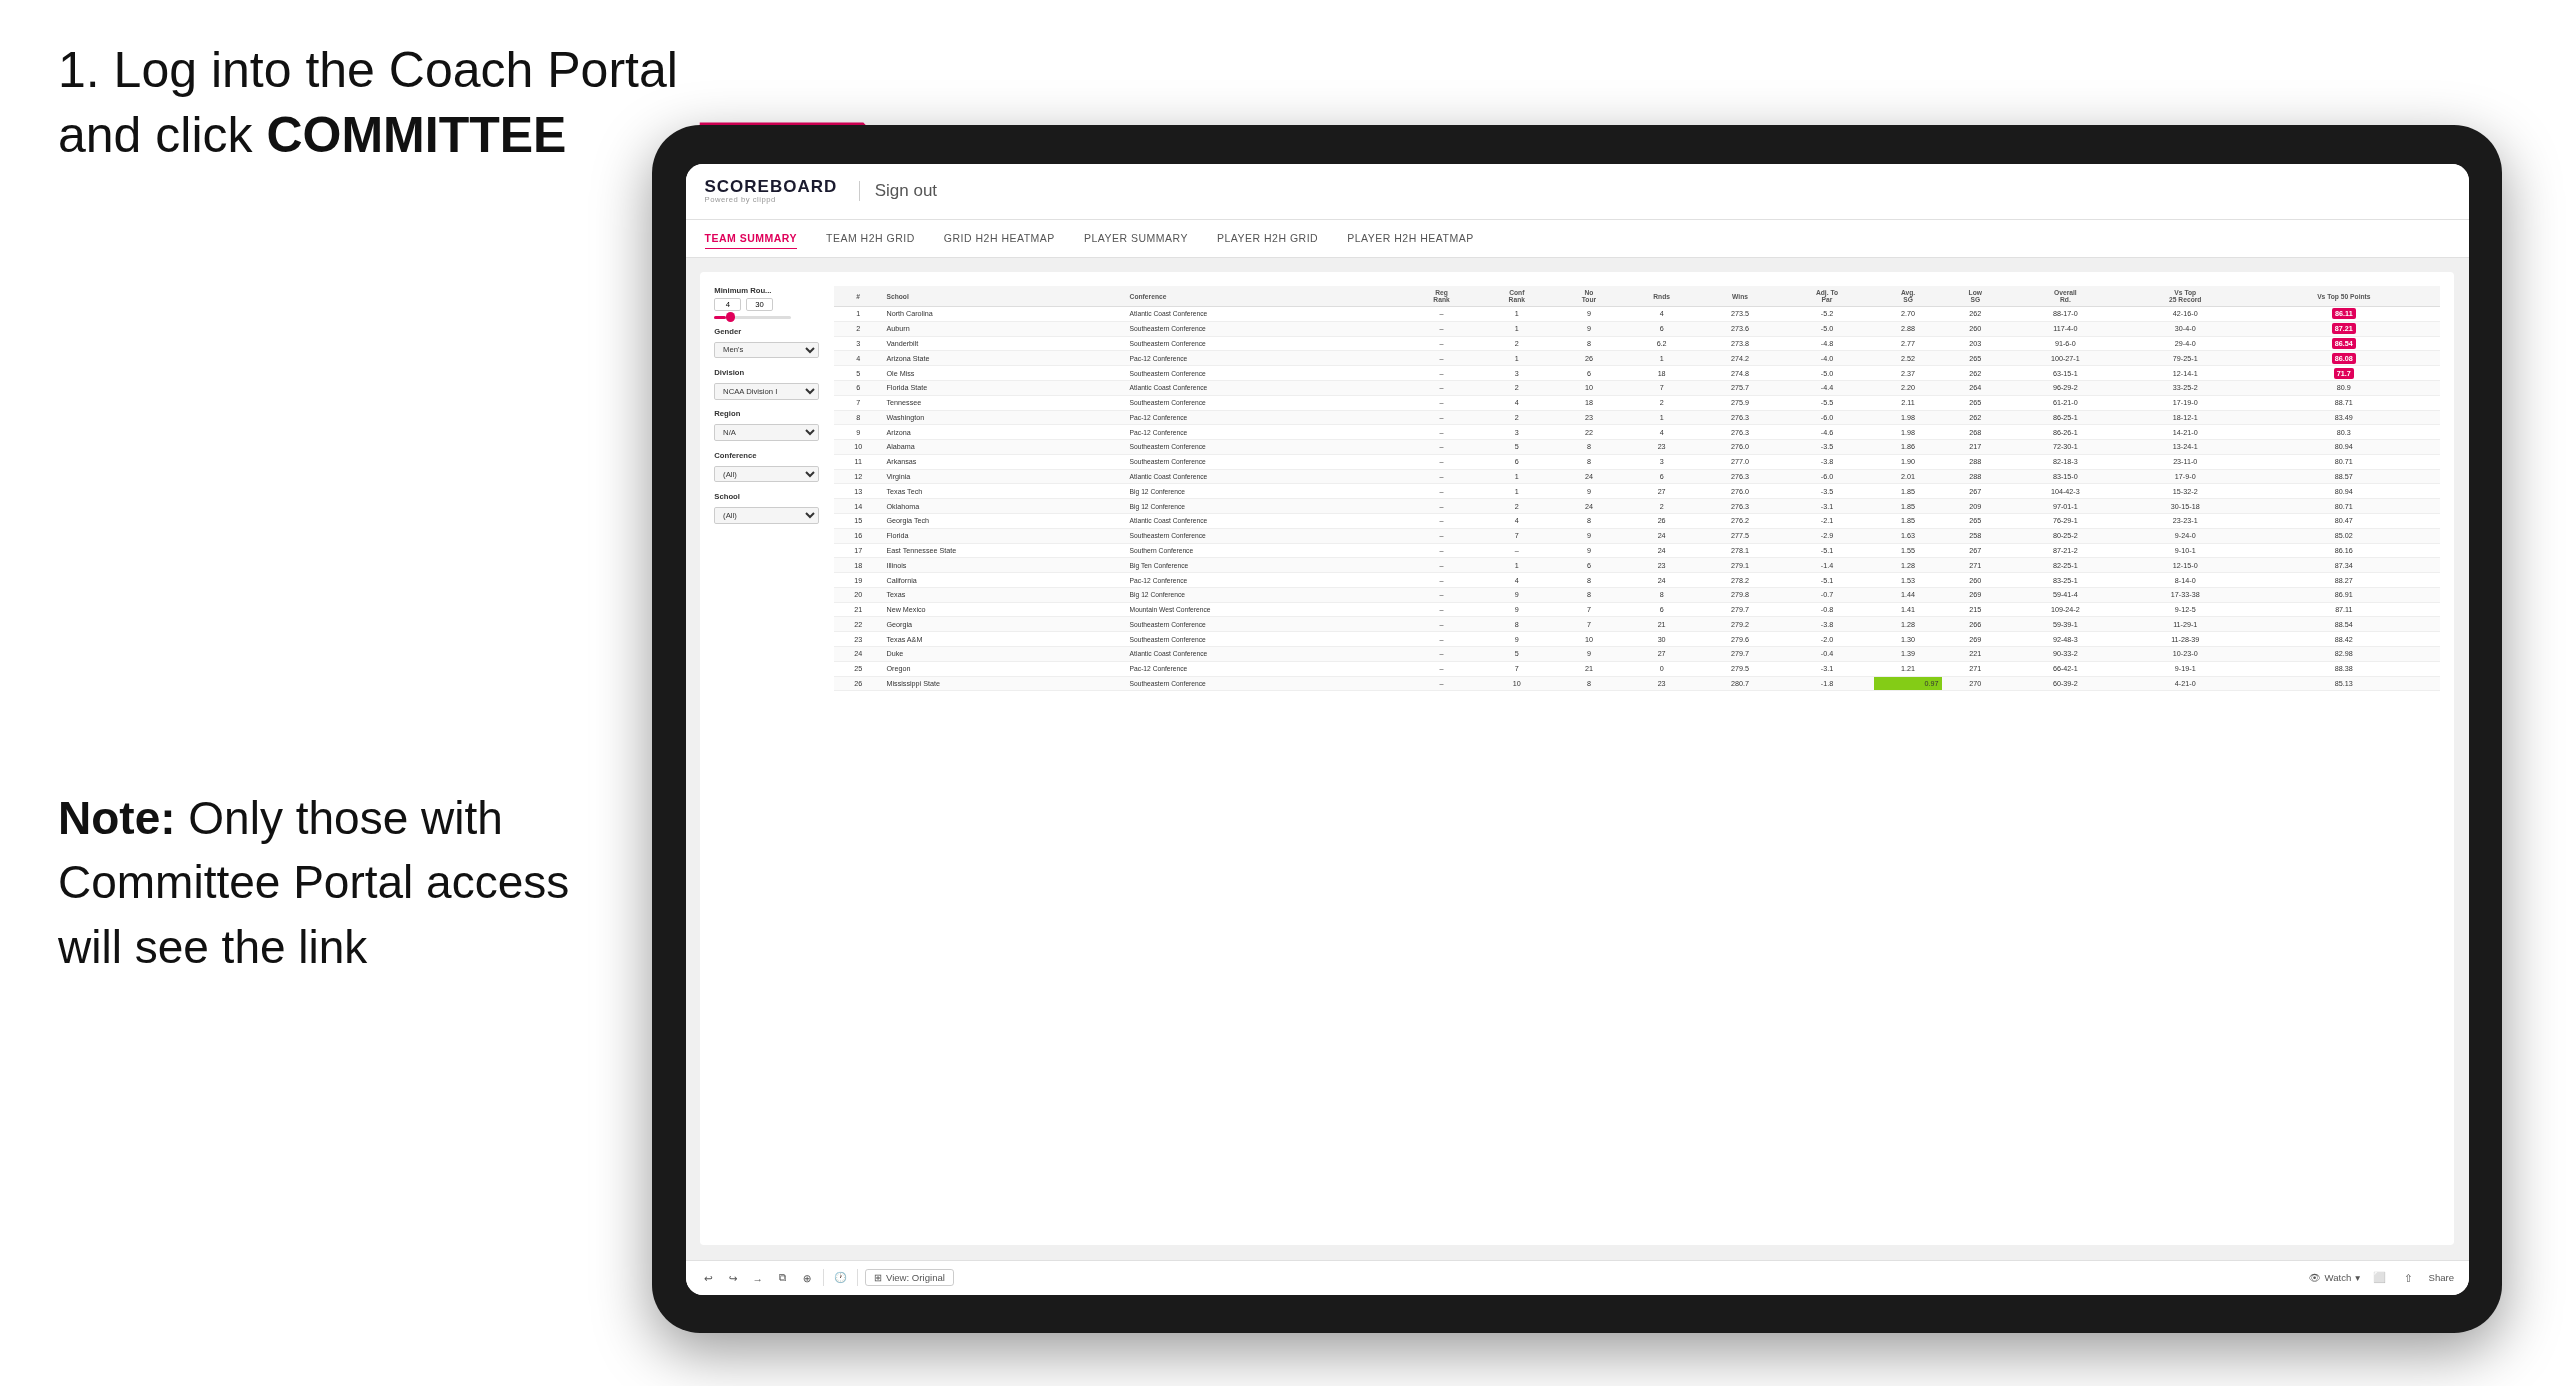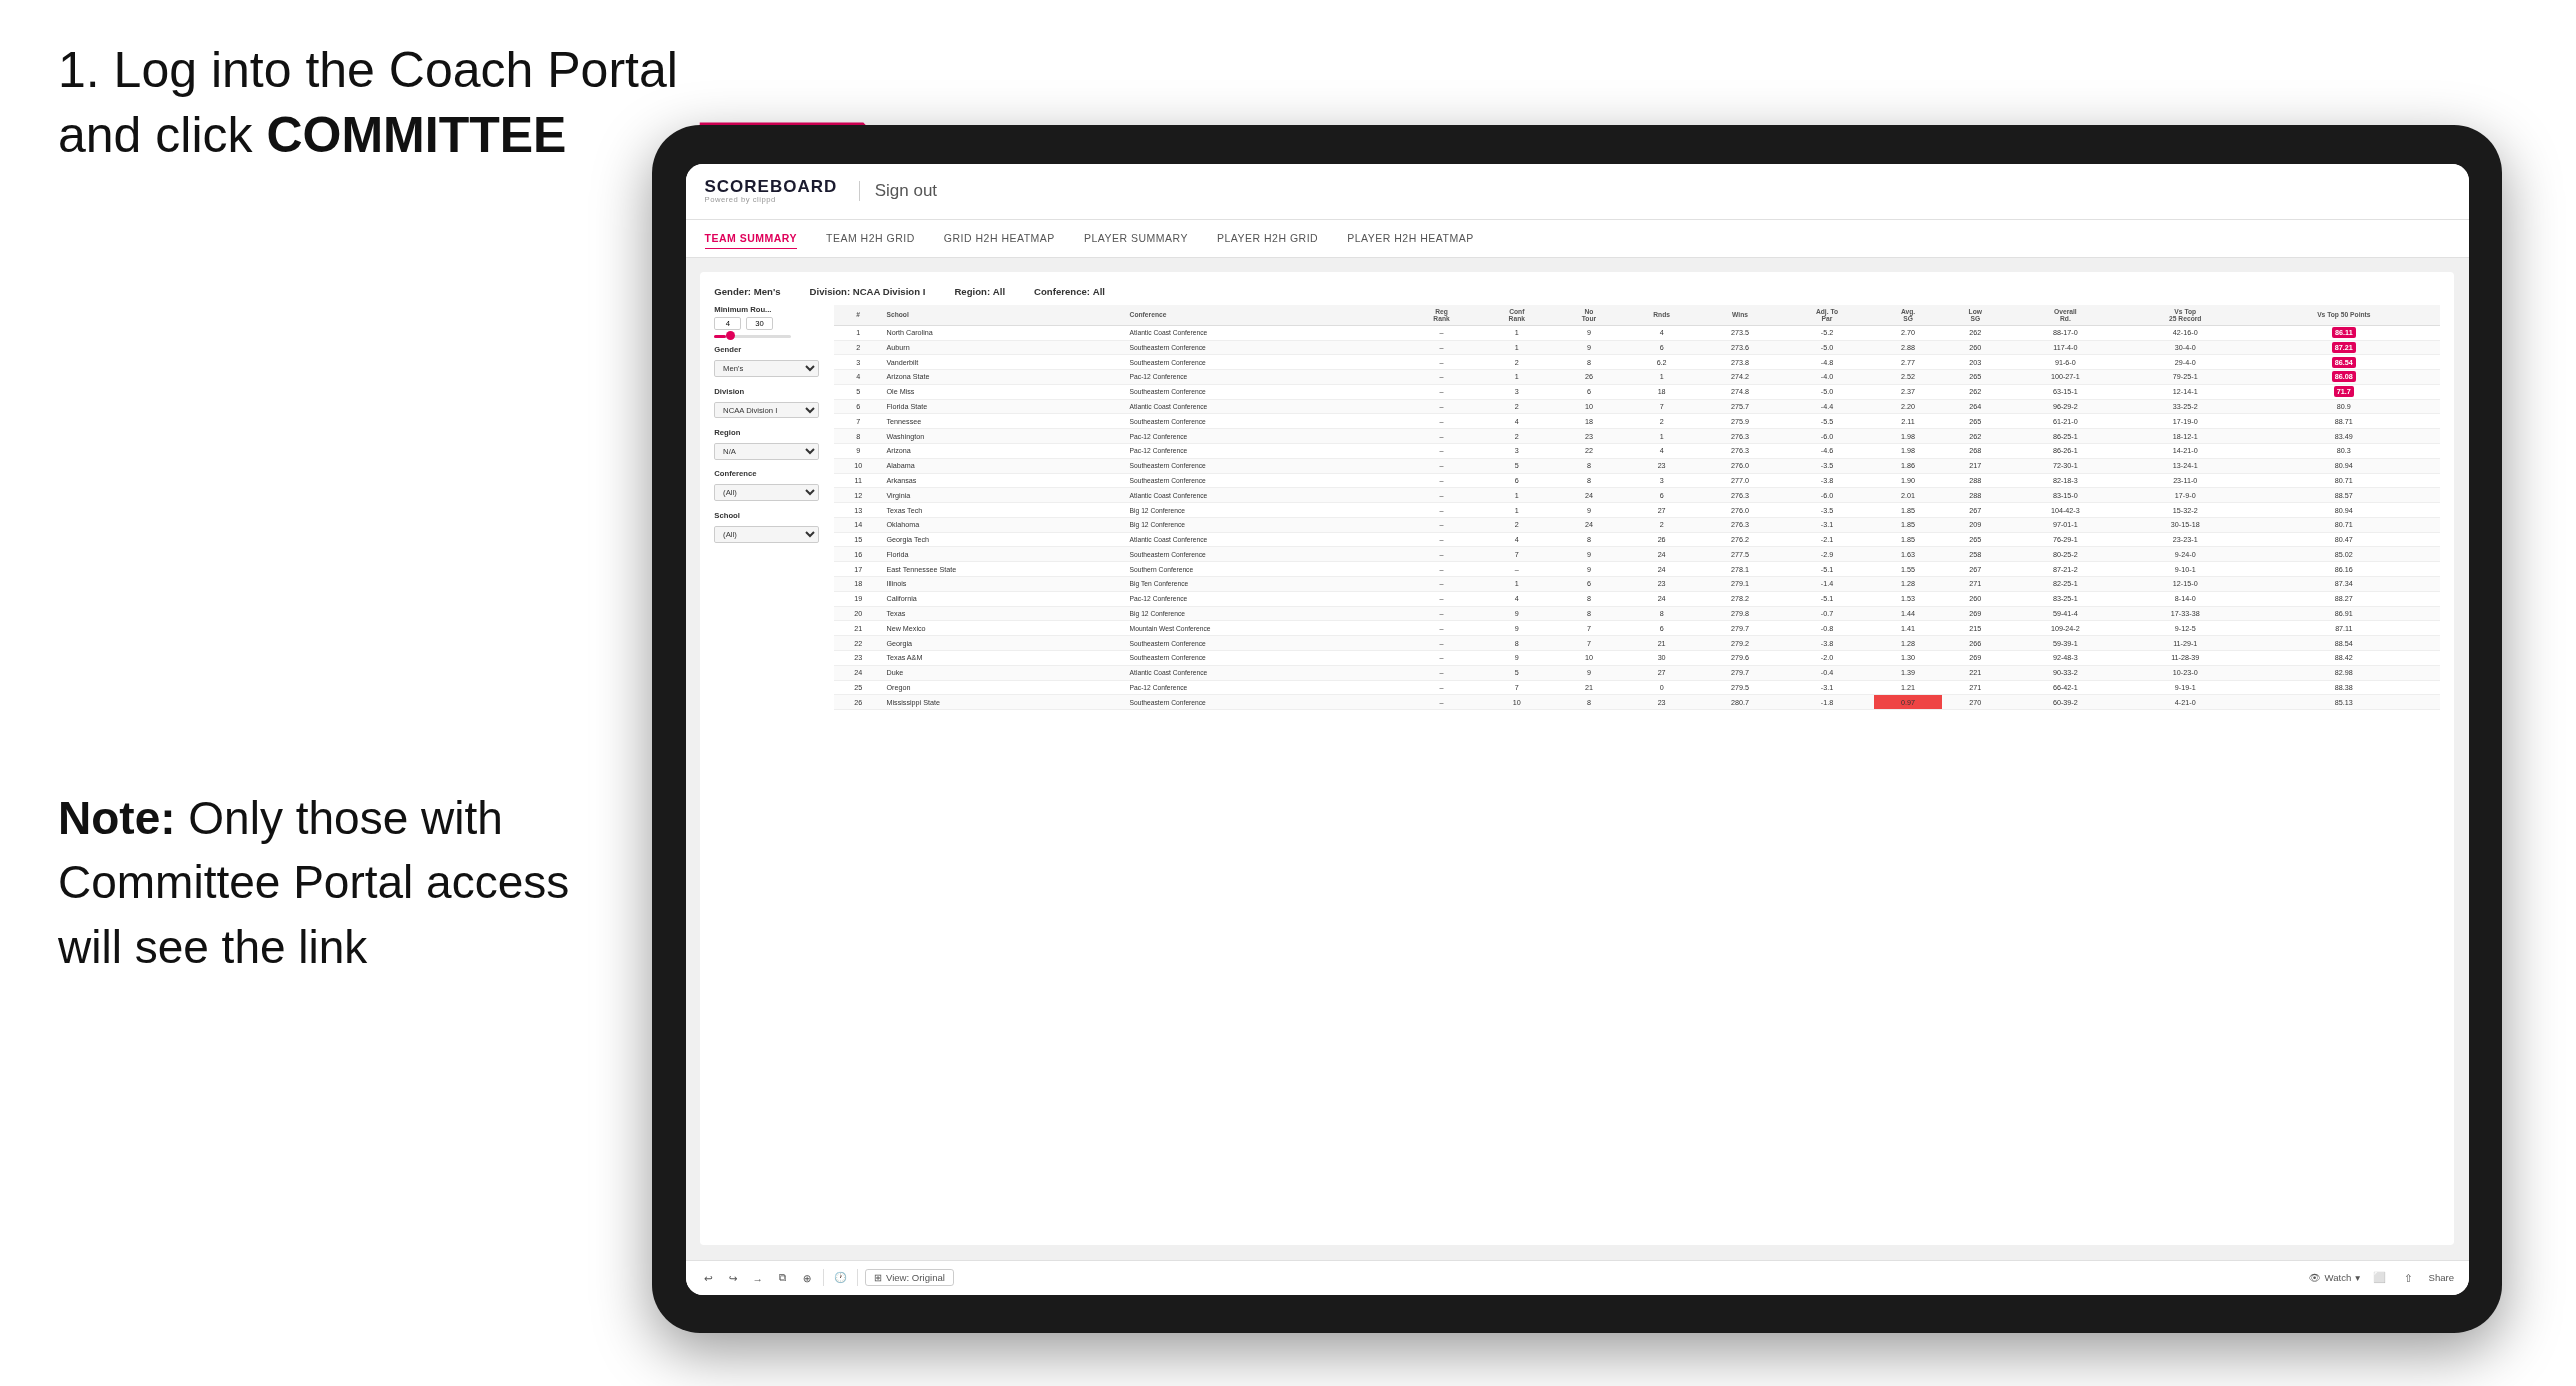--- a/index.html
+++ b/index.html
@@ -448,38 +448,20 @@
       <span class="sub-nav-item">GRID H2H HEATMAP</span>
       <span class="sub-nav-item">PLAYER SUMMARY</span>
       <span class="sub-nav-item">PLAYER H2H GRID</span>
       <span class="sub-nav-item">PLAYER H2H HEATMAP</span>
     </div>
 
     <div class="main-content">
       <div class="content-panel">
 
 
-        <div class="filters-row">
-          <div class="filter-item">
-            <span>Gender:</span>
-            <span>Men's</span>
-          </div>
-          <div class="filter-item">
-            <span>Division:</span>
-            <span>NCAA Division I</span>
-          </div>
-          <div class="filter-item">
-            <span>Region:</span>
-            <span>All</span>
-          </div>
-          <div class="filter-item">
-            <span>Conference:</span>
-            <span>All</span>
-          </div>
-        </div>
 
         <div class="two-col">
 
           <div class="left-col">
 
             <div style="margin-bottom:7.7px;">
               <div class="filter-section-title">Minimum Rou...</div>
               <div class="min-row-group">
                 <input class="min-row-input" type="text" value="4" style="">
                 <input class="min-row-input" type="text" value="30" style="">
@@ -953,21 +935,21 @@
                   <tr>
       <td style="background:#fafafa;">26</td>
       <td class="left" style="background:#fafafa;">Mississippi State</td>
       <td class="left" style="background:#fafafa;; font-size:6.7px;">Southeastern Conference</td>
       <td style="background:#fafafa;">–</td>
       <td style="background:#fafafa;">10</td>
       <td style="background:#fafafa;">8</td>
       <td style="background:#fafafa;">23</td>
       <td style="background:#fafafa;">280.7</td>
       <td style="background:#fafafa;">-1.8</td>
-      <td style="background:#ef4444;">0.97</td>
+      <td style="background:#84cc16;text-align:right;">0.97</td>
       <td style="background:#fafafa;">270</td>
       <td style="background:#fafafa;">60-39-2</td>
       <td style="background:#fafafa;">4-21-0</td>
       <td style="background:#fafafa;"><span class="">85.13</span></td>
     </tr>
                 </tbody>
             </table>
           </div>
         </div>
 

